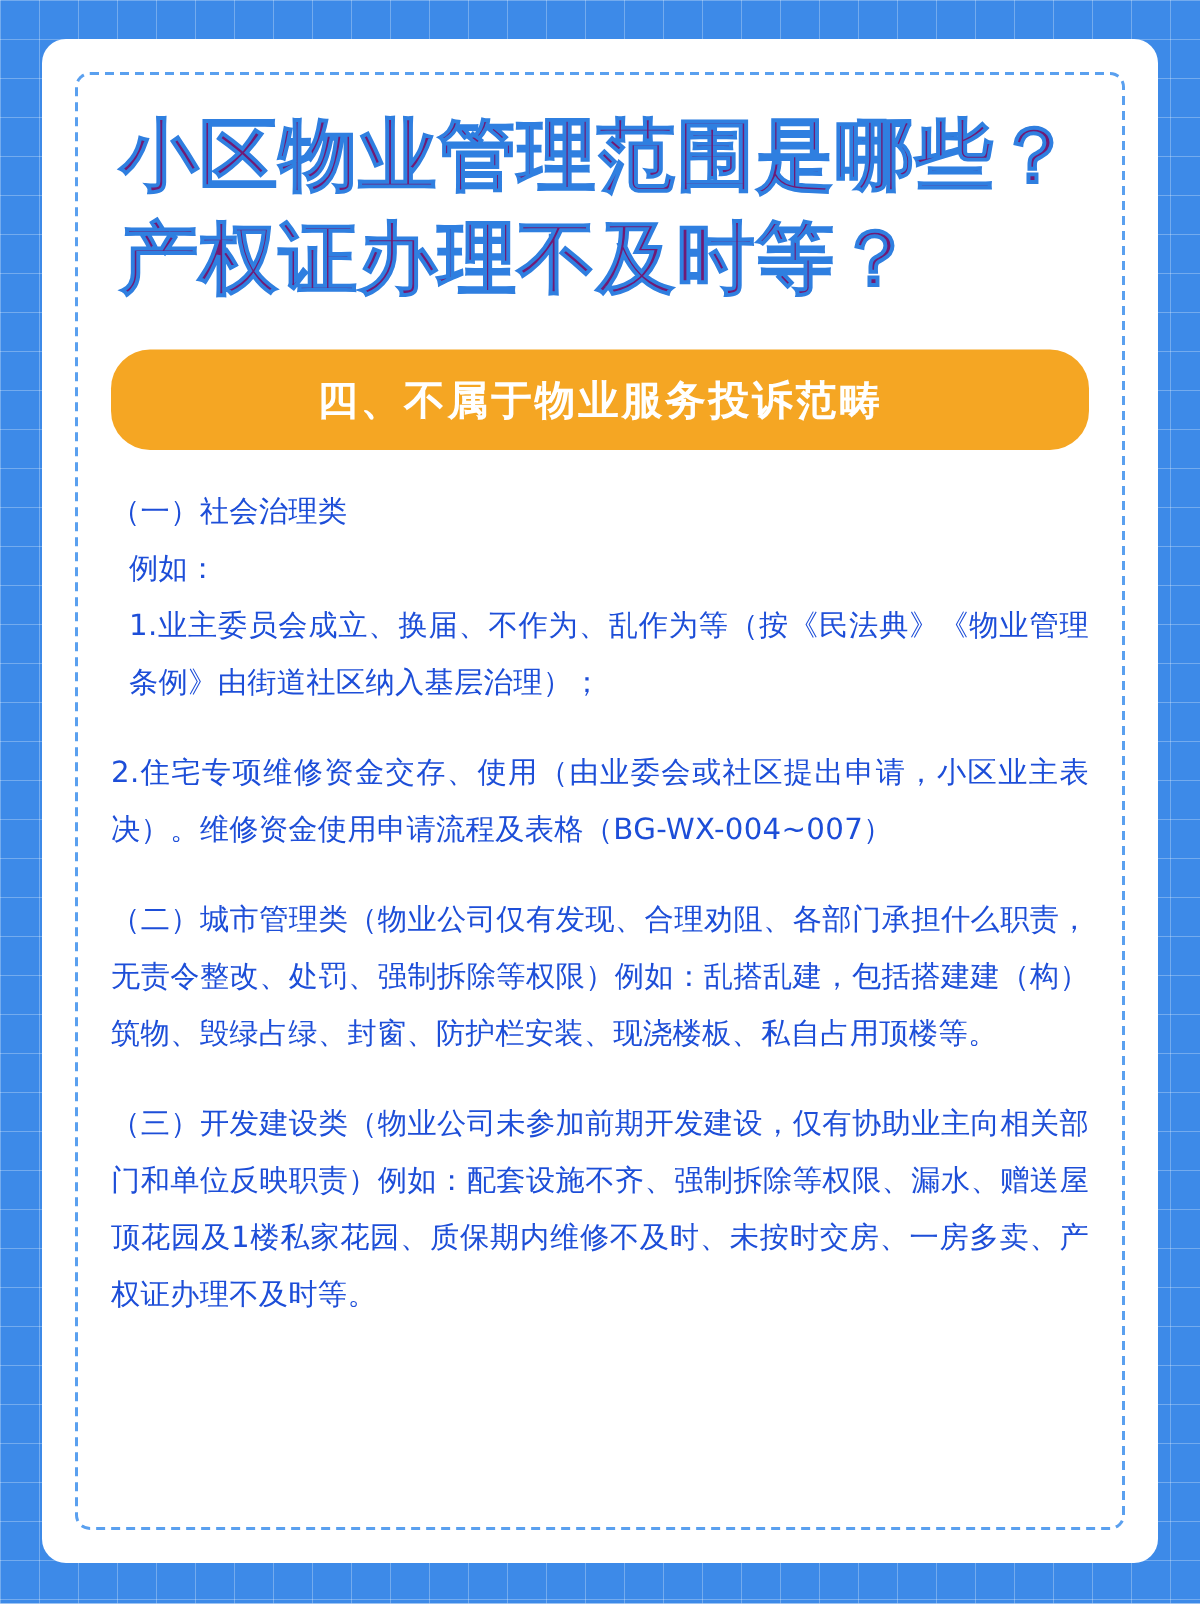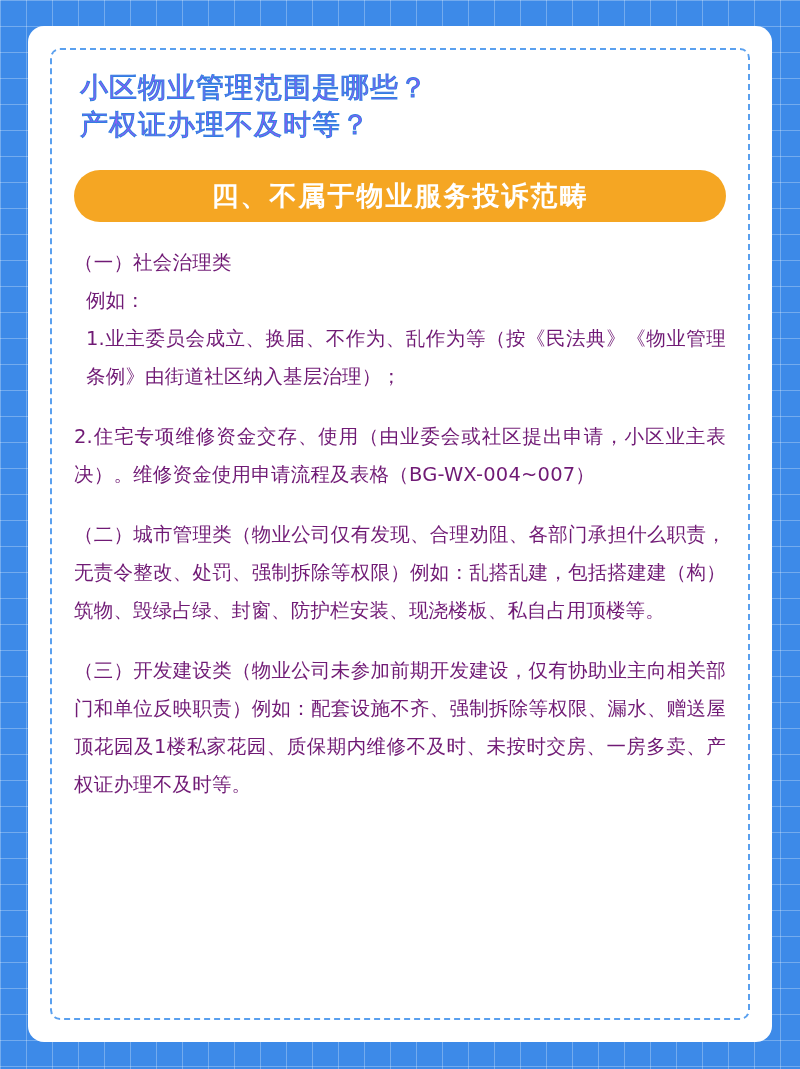--- a/index.html
+++ b/index.html
@@ -43,55 +43,55 @@
   .content {
     position: absolute;
     left: 46px;
     top: 38px;
     right: 46px;
     bottom: 30px;
   }
 
   .title {
     font-family: "DejaVu Sans", "Liberation Sans", sans-serif;
-    font-size: 28px;
-    font-weight: normal;
+    font-size: 52px;
+    font-weight: bold;
     line-height: 1.32;
-    color: #8b5cf6;
+    color: #701a75;
     letter-spacing: 1px;
     text-align: left;
     margin: 6px 0 0 6px;
     -webkit-text-stroke: 1px #2f7fe0;
   }
   .title .line {
     display: block;
   }
 
   .banner {
     margin: 26px 0 0 0;
     background: #f5a623;
     border-radius: 26px;
-    height: 52px;
+    height: 67px;
     display: flex;
     align-items: center;
     justify-content: center;
     box-sizing: border-box;
     padding: 0 18px;
   }
   .banner-text {
     color: #ffffff;
     font-size: 27px;
     font-weight: bold;
     letter-spacing: 2px;
     font-family: "DejaVu Sans", "Liberation Sans", sans-serif;
   }
 
   .body-text {
     margin-top: 22px;
-    color: #701a75;
+    color: #1d4ed8;
     font-size: 19.5px;
     line-height: 1.95;
     letter-spacing: 0.2px;
     font-family: "DejaVu Sans", "Liberation Sans", sans-serif;
   }
   .para {
     margin: 0 0 0 0;
     text-align: justify;
   }
   .para.gap {

